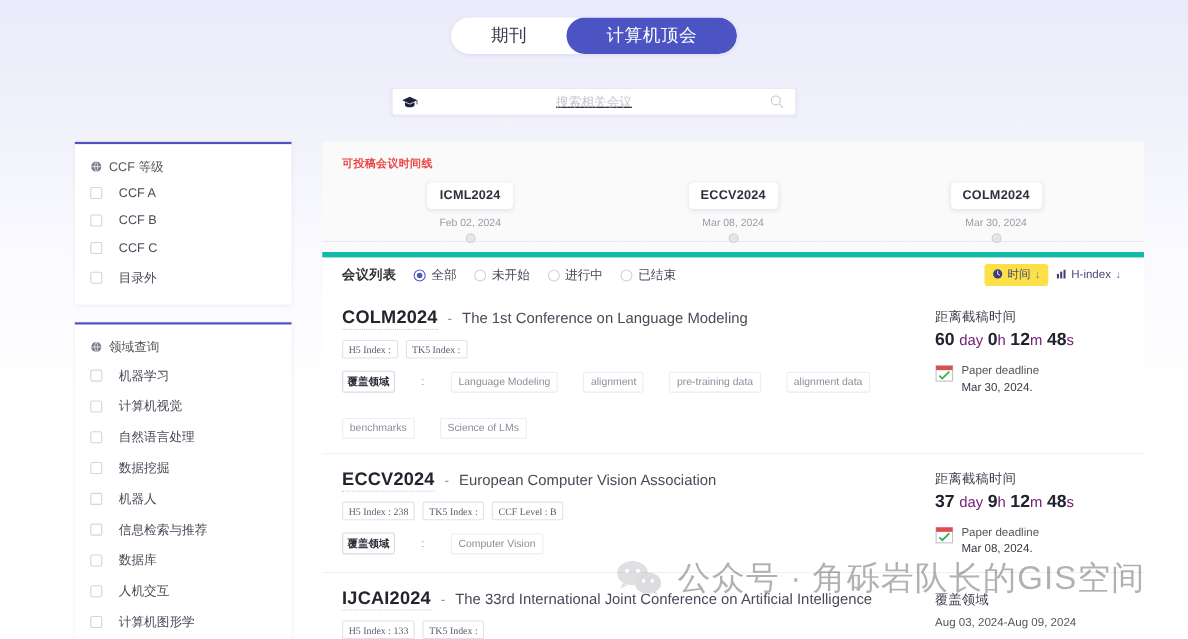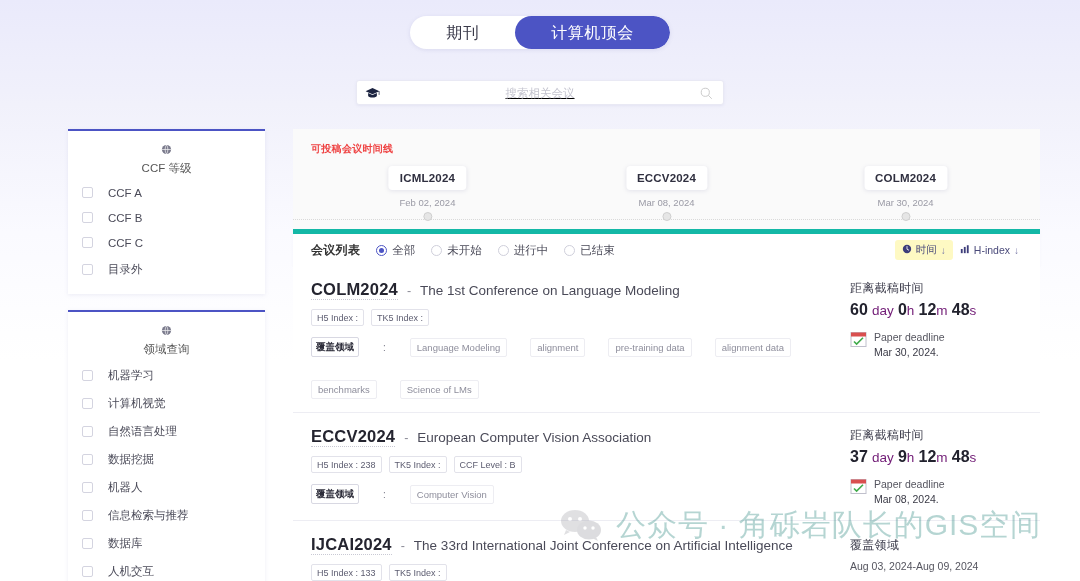--- a/index.html
+++ b/index.html
@@ -81,21 +81,21 @@
   .side-card {
     background: #ffffff;
     border-top: 2px solid #4c54c4;
     box-shadow: 0 1px 4px rgba(120,120,180,.13);
     padding: 11px 0 11px 0;
     margin-bottom: 16px;
   }
   .side-title {
     font-size: 11.5px; color: #555; font-weight: 400;
     padding: 2px 14px 4px 14px;
-    display: flex; align-items: center; gap: 6px; flex-direction: column;
+    display: flex; align-items: center; gap: 6px;
   }
   .globe { width: 11px; height: 11px; flex: 0 0 auto; }
   .side-item {
     display: flex; align-items: center; gap: 15px;
     padding: 6.5px 14px;
     font-size: 11.5px; color: #4a4a58;
     cursor: pointer;
   }
   .cbox {
     width: 11px; height: 11px; flex: 0 0 auto;
@@ -154,21 +154,21 @@
   }
   .radio.on { border-color: #4c54c4; }
   .radio.on::after { content:''; width: 5px; height: 5px; border-radius: 50%; background: #4c54c4; }
   .fb-spacer { flex: 1; }
   .sortbtn {
     display: flex; align-items: center; gap: 4px;
     font-size: 10.5px; color: #4a4a7a;
     padding: 3px 7px; border-radius: 3px;
     cursor: pointer; white-space: nowrap;
   }
-  .sortbtn.active { background: #fef9c3; }
+  .sortbtn.active { background: #fde047; }
   .sortbtn .arrow { font-size: 10px; color: #7a7aa8; }
 
   
   .conf-row {
     background: #ffffff;
     border-bottom: 1px solid #ededf3;
     display: flex;
     padding: 14px 14px 13px 18px;
     gap: 10px;
   }
@@ -178,21 +178,21 @@
     font-size: 16.5px; font-weight: 700; color: #24242f;
     border-bottom: 1px dotted #c9c9d4;
     letter-spacing: .2px;
   }
   .conf-dash { font-size: 12.5px; color: #8a8a96; }
   .conf-full { font-size: 13.5px; color: #4a4a58; }
   .idx-row { display: flex; gap: 7px; margin-top: 9px; flex-wrap: wrap; }
   .idx-tag {
     font-size: 9px; color: #5c5c70;
     border: 1px solid #e2e2ea; border-radius: 2px;
-    padding: 2.5px 5px; background: #fff; white-space: nowrap;
+    padding: 2.5px 5px; background: #fff; white-space: nowrap; font-family: Liberation Serif, serif;
   }
   .field-row { display: flex; align-items: center; gap: 23px; margin-top: 11px; flex-wrap: wrap; }
   .field-label {
     font-size: 9.5px; color: #2d2d3a; font-weight: 700;
     border: 1px solid #d8d8e2; border-radius: 2px;
     padding: 2.5px 4px; background: #fff;
   }
   .field-colon { font-size: 10px; color: #7a7a88; margin: 0 1px; }
   .field-tag {
     font-size: 9.5px; color: #8e8e9c;
@@ -213,21 +213,21 @@
 
   
   .watermark {
     position: absolute; left: 560px; top: 505px;
     display: flex; align-items: center; gap: 14px;
     pointer-events: none;
     opacity: .30;
   }
   .wm-logo { width: 42px; height: 34px; flex: 0 0 auto; }
   .wm-text {
-    font-size: 30px; color: #0f766e; letter-spacing: 1px;
+    font-size: 30px; color: #000000; letter-spacing: 1px;
     white-space: nowrap; font-weight: 400;
   }
 </style>
 </head>
 <body>
 
 <div class="tabswitch-wrap">
   <div class="tabswitch">
     <div class="tab">期刊</div>
     <div class="tab active">计算机顶会</div>

